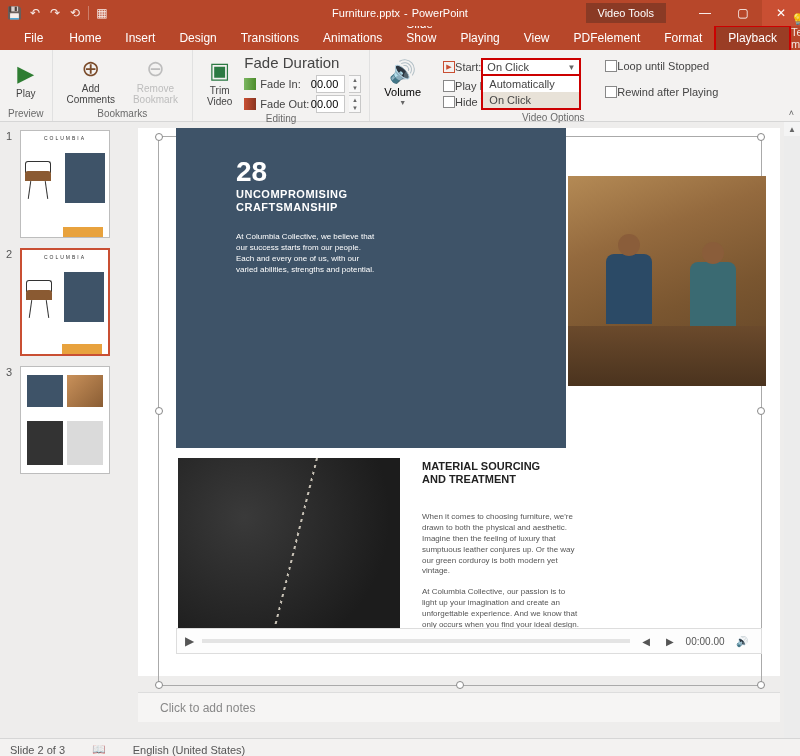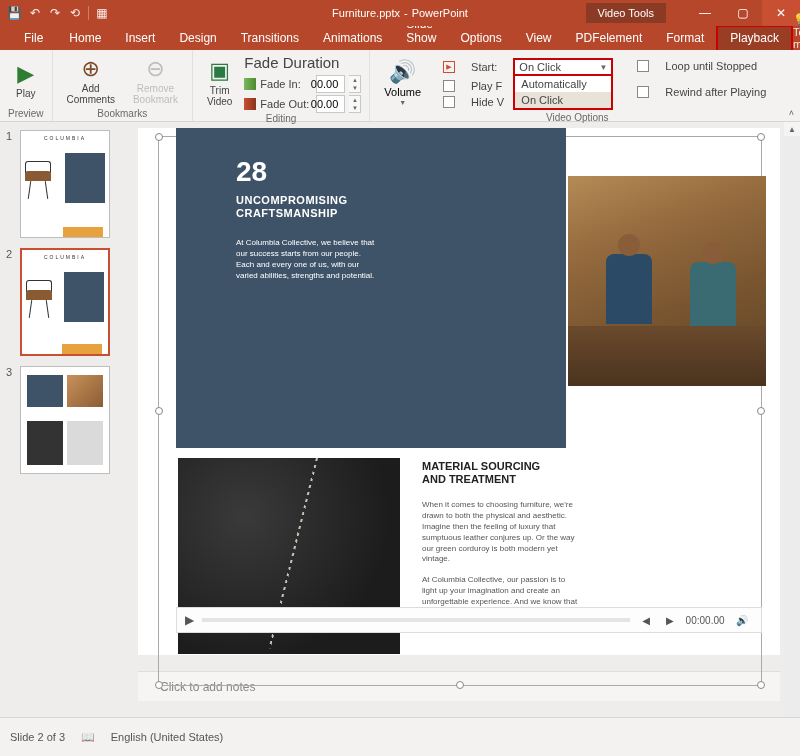--- a/index.html
+++ b/index.html
@@ -38,21 +38,21 @@
 .fi.out{background:linear-gradient(90deg,#c94f33,#8a3520)}
 .fade-row span{font-size:11px;color:#444;width:52px}
 .fade-row .numbox{width:29px;height:18px;border:1px solid #c8c8c8;background:#fff;display:flex;align-items:center;justify-content:flex-end;padding-right:6px;font-size:11px}
 .spin{width:12px;height:18px;display:flex;flex-direction:column;border:1px solid #c8c8c8;border-left:none}
 .spin div{flex:1;display:flex;align-items:center;justify-content:center;font-size:6px;color:#666;background:#f8f8f8}
 .fade-title{font-size:15px;color:#444;padding-bottom:2px}
 .vol{display:flex;flex-direction:column;align-items:center;gap:1px;padding:2px 6px}
 .vol .ico{font-size:22px;color:#2e7d32}
 .vidopts{display:flex;gap:24px;padding:4px 10px;position:relative}
 .optscol{display:flex;flex-direction:column;gap:4px;padding-top:2px}
-.optrow{display:flex;align-items:center;gap:16px;font-size:11px;color:#444}
+.optrow{display:flex;align-items:center;gap:0;font-size:11px;color:#444}
 .chk{width:12px;height:12px;border:1px solid #888;background:#fff}
 .start-ico{width:12px;height:12px;display:inline-flex;align-items:center;justify-content:center;border:1px solid #c94f33;color:#c94f33;font-size:7px}
 .dd-wrap{position:relative}
 .dd-box{width:100px;height:18px;border:2px solid #c00;background:#fff;display:flex;align-items:center;padding:0 4px;font-size:11px}
 .dd-arr{margin-left:auto;font-size:8px;color:#666}
 .dd-list{position:absolute;top:18px;left:0;width:100px;border:2px solid #c00;border-top:none;background:#fff;z-index:50}
 .dd-item{padding:2px 6px;font-size:11px}
 .dd-item.sel{background:#e8e2d8}
 .collapse{position:absolute;right:6px;bottom:3px;font-size:9px;color:#666}
 .work{flex:1;display:flex;background:#eeedec;overflow:hidden}
@@ -75,43 +75,43 @@
 .t3b{position:absolute;right:6px;top:8px;width:36px;height:32px;background:linear-gradient(135deg,#c9915a,#8a5d34)}
 .t3c{position:absolute;left:6px;bottom:8px;width:36px;height:44px;background:#333}
 .t3d{position:absolute;right:6px;bottom:8px;width:36px;height:44px;background:#dadada}
 .canv-wrap{flex:1;padding:6px 2px 0 2px;display:flex;flex-direction:column;position:relative}
 .canv{background:#fff;flex:1;position:relative;margin:0 18px}
 .sb-v{position:absolute;right:0;top:0;width:16px;height:100%;background:#ececec}
 .sb-v .tr{height:14px;display:flex;align-items:center;justify-content:center;font-size:8px;color:#666;background:#f4f4f4}
 .sel8{position:absolute;border:1px solid #aaa}
 .handle{width:8px;height:8px;background:#fff;border:1px solid #888;border-radius:50%;position:absolute}
 .slide-bg{position:absolute;left:38px;top:0;width:390px;height:320px;background:#3e5368;color:#fff;padding:28px 0 0 60px}
-.h28{font-size:28px;font-weight:600;margin-bottom:6px}
+.h28{font-size:28px;font-weight:600;}
 .hsub{font-size:11px;font-weight:700;letter-spacing:.5px;line-height:1.2;margin-bottom:18px}
 .bodytxt{font-size:8px;line-height:1.35;width:140px;margin-bottom:10px}
 .img-crafts{position:absolute;right:-200px;top:48px;width:198px;height:210px;background:linear-gradient(160deg,#b48a55 0%,#946a3e 30%,#7a5630 60%,#5e4226 100%);overflow:hidden}
 .worker{position:absolute;width:46px;height:70px;border-radius:8px 8px 0 0}
 .w1{left:38px;top:78px;background:#2b4a66}
 .w2{right:30px;top:86px;background:#3a6a72}
 .w1::before,.w2::before{content:"";position:absolute;top:-20px;left:12px;width:22px;height:22px;background:#8a5d3a;border-radius:50%}
 .wtable{position:absolute;bottom:0;left:0;width:100%;height:60px;background:linear-gradient(180deg,#6b4a2c,#4a331e)}
 .lower{position:absolute;left:40px;top:330px;right:18px;display:flex;gap:22px}
 .leather{width:222px;height:196px;background:radial-gradient(circle at 30% 30%,#3a3a3a,#1c1c1c 70%);position:relative}
 .stitch{position:absolute;top:0;left:62%;width:2px;height:100%;background:repeating-linear-gradient(180deg,#c8c2b6 0 3px,transparent 3px 7px);transform:rotate(14deg);transform-origin:top}
 .rcol{flex:1;color:#222;padding-top:2px}
 .h30{font-size:26px;font-weight:600;margin-bottom:8px}
-.hsub2{font-size:11px;font-weight:700;line-height:1.2;margin-bottom:14px}
+.hsub2{font-size:11px;font-weight:700;line-height:1.2;margin-bottom:26px}
 .bodytxt2{font-size:8px;line-height:1.35;width:160px;margin-bottom:10px;color:#555}
 .vctrl{position:absolute;left:38px;right:18px;bottom:22px;height:26px;border:1px solid #ddd;background:#fdfdfd;display:flex;align-items:center;padding:0 8px;gap:8px}
 .vplay{font-size:12px;color:#555}
 .vtrack{flex:1;height:4px;background:#e4e4e4}
 .vbtn{font-size:10px;color:#555;padding:0 4px}
 .vtime{font-size:10px;color:#555}
 .notes{height:30px;background:#f6f5f4;border-top:1px solid #ddd;display:flex;align-items:center;padding:0 22px;margin:16px 18px;color:#888;font-size:12px}
-.status{height:39px;background:#f3f2f1;border-top:1px solid #d6d6d6;display:flex;align-items:center;padding:0 10px;font-size:11px;color:#555;gap:16px}
+.status{height:18px;background:#f3f2f1;border-top:1px solid #d6d6d6;display:flex;align-items:flex-end;padding:0 10px;font-size:11px;color:#555;gap:27px}
 .status-r{margin-left:auto;display:flex;align-items:center;gap:12px}
 .viewico{display:flex;gap:2px}
 .viewico div{width:16px;height:14px;border:1px solid #999}
 .zoom-track{width:70px;height:3px;background:#c8c8c8;position:relative}
 .zoom-track .zh{position:absolute;left:38px;top:-4px;width:8px;height:11px;background:#888}
 </style>
 </head>
 <body>
 
 <div class="titlebar">
@@ -137,21 +137,21 @@
 </div>
 
 <div class="tabbar">
   <div class="tab file">File</div>
   <div class="tab">Home</div>
   <div class="tab">Insert</div>
   <div class="tab">Design</div>
   <div class="tab">Transitions</div>
   <div class="tab">Animations</div>
   <div class="tab">Slide Show</div>
-  <div class="tab">Options</div>
+  <div class="tab">Playing</div>
   <div class="tab">View</div>
   <div class="tab">PDFelement</div>
   <div class="tab">Format</div>
   <div class="tab active">Playback</div>
   <div class="tabbar-r">
     <span class="tellme">💡 <span>Tell me...</span></span>
 
   </div>
 </div>
 

